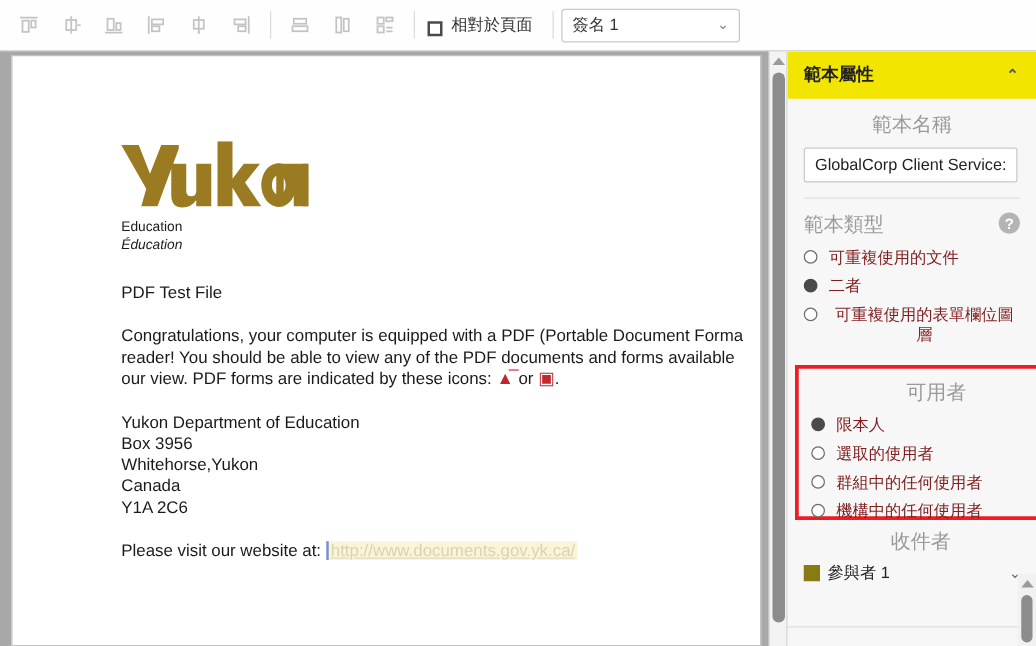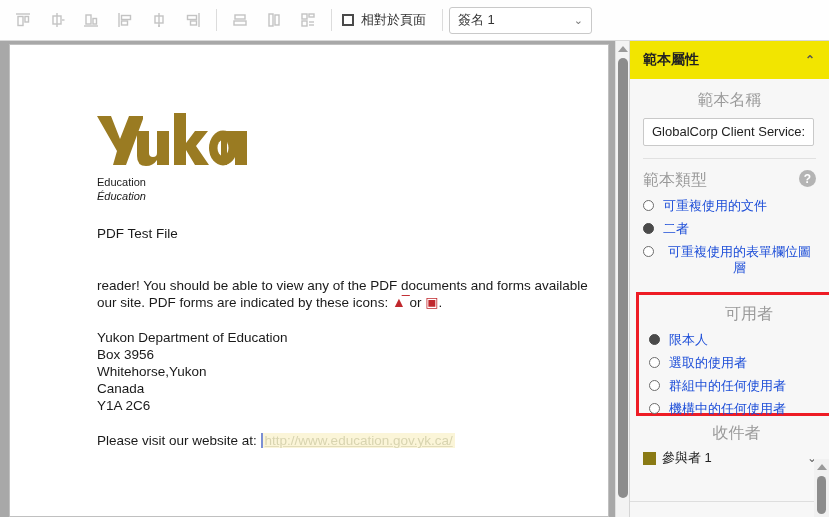--- a/index.html
+++ b/index.html
@@ -24,21 +24,21 @@
     width: 34px; height: 30px;
     display: flex; align-items: center; justify-content: center;
     cursor: default;
   }
   .tb-sep {
     width: 1px; height: 22px;
     background: #dcdcdc;
     margin: 0 6px;
   }
   .tb-check {
-    display: flex; align-items: center;
+    display: flex; align-items: flex-end;
     gap: 7px; margin-left: 4px; margin-right: 10px;
     font-size: 13px; color: #333;
   }
   .checkbox-sq {
     width: 12px; height: 12px;
     border: 2px solid #4a4a4a;
     background: #fff;
   }
   .tb-select {
     width: 143px; height: 27px;
@@ -171,21 +171,21 @@
     width: 17px; height: 17px;
     border-radius: 50%;
     background: #b4b4b4;
     color: #fff; font-size: 12px; font-weight: bold;
     display: flex; align-items: center; justify-content: center;
     flex: 0 0 auto;
   }
   .radio-row {
     display: flex; align-items: flex-start;
     gap: 9px; margin-bottom: 7px;
-    font-size: 13px; color: #1d4ed8;
+    font-size: 13px; color: #7f1d1d;
     line-height: 16px;
   }
   .radio {
     width: 11px; height: 11px;
     border: 1.5px solid #6d6d6d;
     border-radius: 50%;
     background: #fff;
     flex: 0 0 auto; margin-top: 2px;
   }
   .radio.on { background: #4a4a4a; border-color: #4a4a4a; }
@@ -367,39 +367,39 @@
             <path d="M140 18 L151 18 L151 52 L140 52 L140 30 Q140 26 136 26 Q133 26 132 28 L132 52 L126 52 L126 18 L136 18 Z" fill="#9a7b22"></path>
           </svg>
           <div class="logo-sub">Education</div>
           <div class="logo-sub"><i>Éducation</i></div>
         </div>
 
         <div class="doc-text">
           <div class="doc-title">PDF Test File</div>
 
           <div class="para">
-            <br>
+            <span>Congratulations, your computer is equipped with a PDF (Portable Document Forma</span><br>
             <span>reader!  You should be able to view any of the PDF documents and forms available</span><br>
-            <span>our site.  PDF forms are indicated by these icons:</span>
+            <span>our view.  PDF forms are indicated by these icons:</span>
             <span class="pdf-glyph">▲̅</span>
             <span>or</span>
             <span class="pdf-glyph">▣</span>.
           </div>
 
           <div class="addr">
             <span>Yukon Department of Education</span><br>
             <span>Box 3956</span><br>
             <span>Whitehorse,Yukon</span><br>
             <span>Canada</span><br>
             <span>Y1A 2C6</span>
           </div>
 
           <div>
             <span>Please visit our website at:</span>
-            <span class="link-field">http://www.education.gov.yk.ca/</span>
+            <span class="link-field">http://www.documents.gov.yk.ca/</span>
           </div>
         </div>
 
       </div>
     </div>
 
     <div class="doc-scroll">
       <div class="sb-arrow-up"></div>
       <div class="doc-thumb"></div>
     </div>

